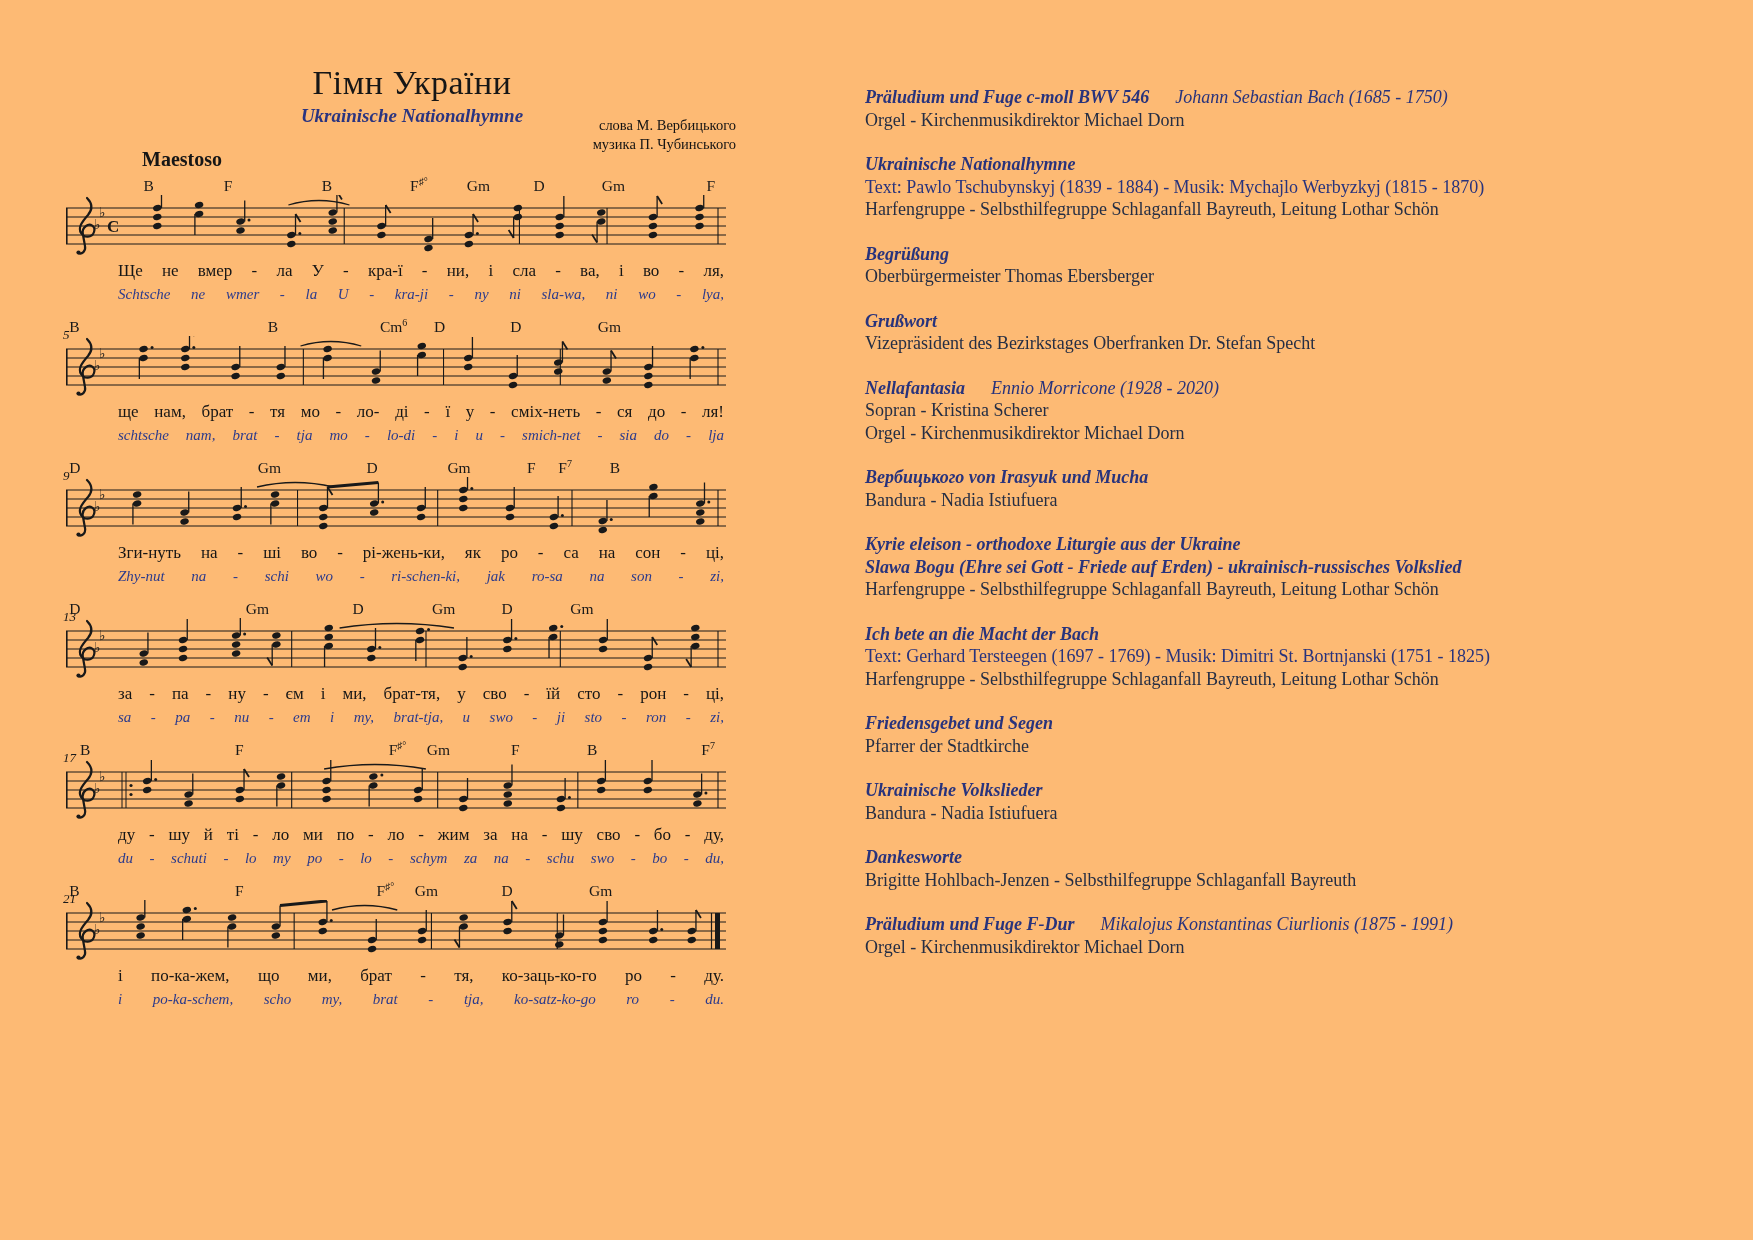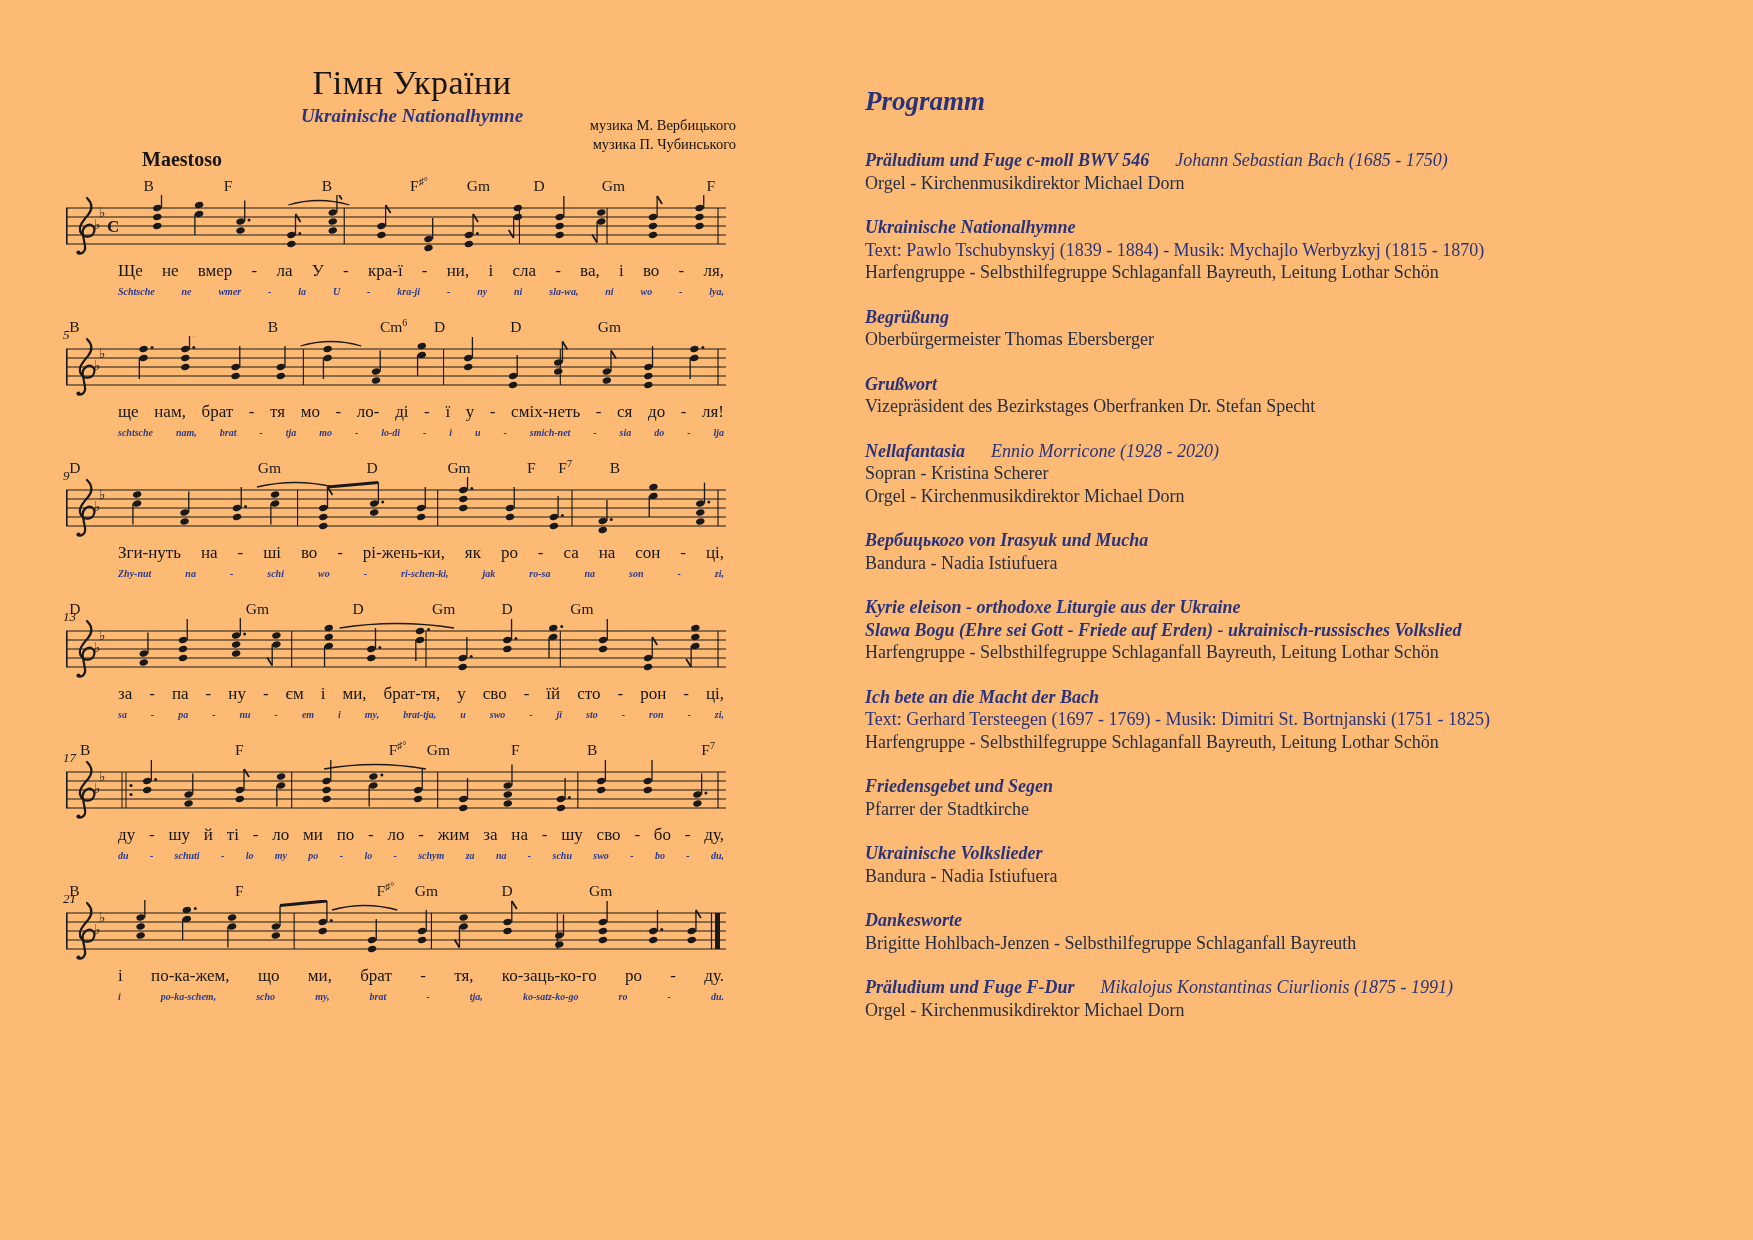--- a/index.html
+++ b/index.html
@@ -14,41 +14,41 @@
   .tempo{position:absolute;left:80px;top:84px;font-weight:700;font-size:20px;}
   #systems{position:absolute;left:0;top:110px;width:672px;}
   .system{position:relative;height:141px;}
   .chords{position:relative;height:21px;margin-left:4px;font-size:15.5px;color:#191919;}
   .chord{position:absolute;bottom:0;white-space:nowrap;}
   .chord sup{font-size:10px;}
   .mnum{position:absolute;left:-3px;bottom:-7px;font-style:italic;font-size:13px;}
   svg.staff{display:block;margin-left:4px;}
   .lyr{margin:2px 10px 0 56px;font-size:17px;height:23px;text-align:justify;text-align-last:justify;
        white-space:nowrap;overflow:hidden;}
-  .lyr.lat{color:var(--blue);font-style:italic;font-weight:700;font-size:10px;margin-top:2px;}
+  .lyr.lat{color:var(--blue);font-style:italic;font-weight:400;font-size:15px;margin-top:2px;}
 
   
   .program-page{position:absolute;left:865px;top:86px;width:648px;}
   .p-head{margin:0 0 32px 0;font-size:27px;font-weight:700;font-style:italic;color:var(--pblue);}
   .item{margin-bottom:22px;font-size:18px;line-height:22.5px;}
   .item .title{font-weight:700;font-style:italic;color:var(--pblue);}
   .item .composer{font-style:italic;color:var(--pblue);margin-left:26px;}
   .item .sub{color:var(--pblue);}
   .item .detail{color:var(--ink);}
 </style>
 </head>
 <body>
 
 <div class="spread">
 
   <section class="music-page">
     <h1 class="m-title">Гімн України</h1>
     <h2 class="m-sub">Ukrainische Nationalhymne</h2>
     <div class="credits">
-      <div>музика  М. Вербицького</div>
+      <div>слова  М. Вербицького</div>
       <div>музика П. Чубинського</div>
     </div>
     <div class="tempo">Maestoso</div>
     <div id="systems">
   <div class="system">
     <div class="chords">
       <span class="mnum"></span>
     <span class="chord" style="left: 11.6%;">B</span>
             <span class="chord" style="left: 23.6%;">F</span>
             <span class="chord" style="left: 38.3%;">B</span>
@@ -535,21 +535,20 @@
             <path d="M 266.00315994694495 10 Q 298.6337319994119 1 331.26430405187887 10" fill="none" stroke="#191919" stroke-width="1.3"></path>
             <line x1="214.0425968090164" y1="5.5" x2="260.92795913380775" y2="1" stroke="#191919" stroke-width="3.2"></line>
           </svg>
     <div class="lyr cyr">і по-ка-жем, що ми, брат - тя, ко-заць-ко-го ро - ду.</div>
     <div class="lyr lat">i po-ka-schem, scho my, brat - tja, ko-satz-ko-go ro - du.</div>
   </div>
 </div>
   </section>
 
   <section class="program-page">
-    <h1 class="p-head">Programm</h1>
     <div id="items">
   <div class="item">
     <div class="t1">
       <span class="title">Präludium und Fuge c-moll BWV 546</span><span class="composer">Johann Sebastian Bach (1685 - 1750)</span>
     </div>
 
   <div class="detail">Orgel - Kirchenmusikdirektor Michael Dorn</div>
         </div>
 
   <div class="item">

